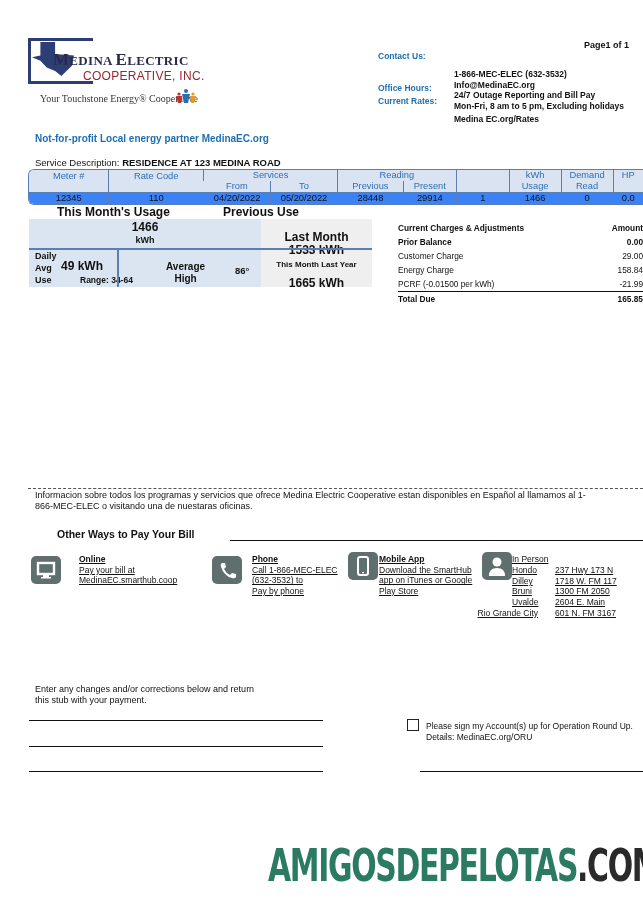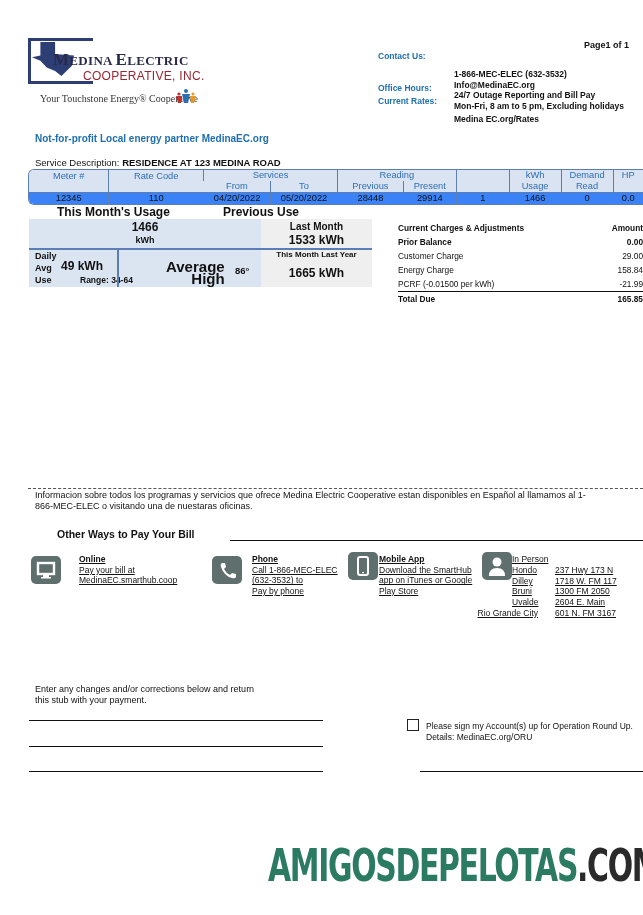--- a/index.html
+++ b/index.html
@@ -160,37 +160,37 @@
 
 <div class="abs usage-h" style="left:57px">This Month's Usage</div>
 <div class="abs usage-h" style="left:223px">Previous Use</div>
 
 <div class="abs usage">
   <div class="u-top">
     <div style="font-size:12px;line-height:14px;padding-top:1px">1466</div>
     <div style="font-size:9px;line-height:12px">kWh</div>
   </div>
   <div class="u-prev">
-    <div style="font-size:10px;line-height:10px;padding-top:3px">Last Month</div>
+    <div style="font-size:12px;line-height:10px;padding-top:13px">Last Month</div>
     <div style="font-size:12px;line-height:14px;padding-top:1px">1533 kWh</div>
     <div style="font-size:8px;line-height:10px;padding-top:3px">This Month Last Year</div>
     <div style="font-size:12px;line-height:14px;padding-top:6px">1665 kWh</div>
   </div>
   <div class="u-line"></div>
   <div class="u-bl">
     <div style="position:absolute;left:6px;top:0;font-weight:bold;font-size:9px;line-height:12px">
       <div>Daily</div>
         <div>Avg</div>
         <div>Use</div>
     </div>
   </div>
   <div class="u-bm">
     <div style="position:absolute;left:-58px;top:9px;font-weight:bold;font-size:12px">49 kWh</div>
     <div style="position:absolute;left:-39px;top:25px;font-weight:bold;font-size:8.5px">Range: 34-64</div>
-    <div style="position:absolute;left:47px;top:11px;font-weight:bold;font-size:15px;text-align:right;line-height:12px">
+    <div style="position:absolute;left:47px;top:11px;font-weight:bold;font-size:10px;text-align:center;line-height:12px">
       <div>Average</div>
         <div>High</div>
     </div>
     <div style="position:absolute;left:116px;top:15px;font-weight:bold;font-size:9.5px">86°</div>
   </div>
   <div class="u-div"></div>
 </div>
 
 <div class="abs charges">
   <div class="ch-row b">

